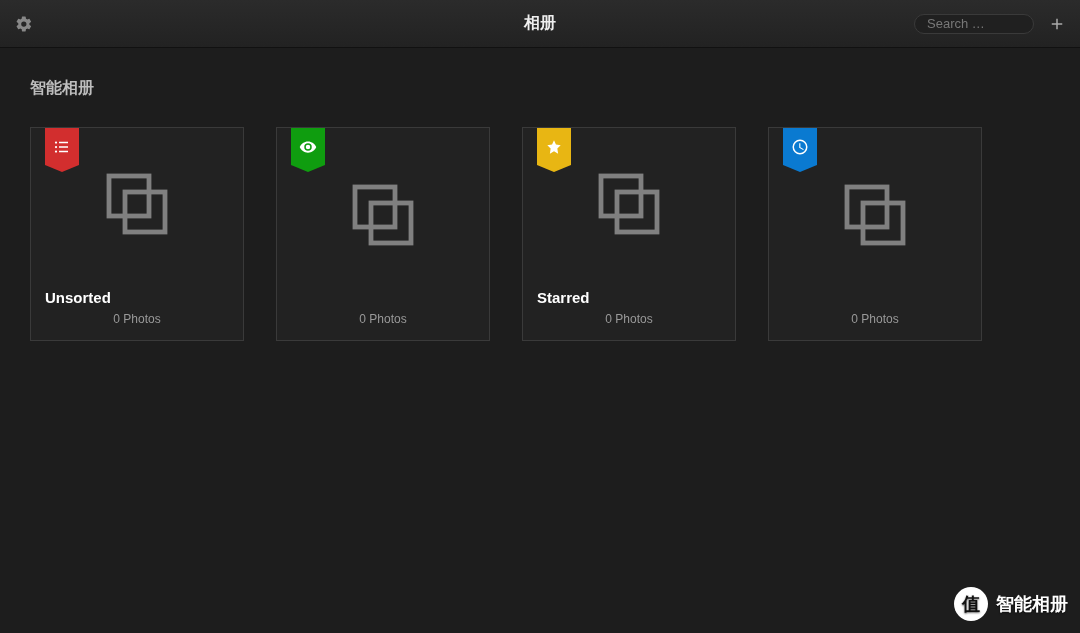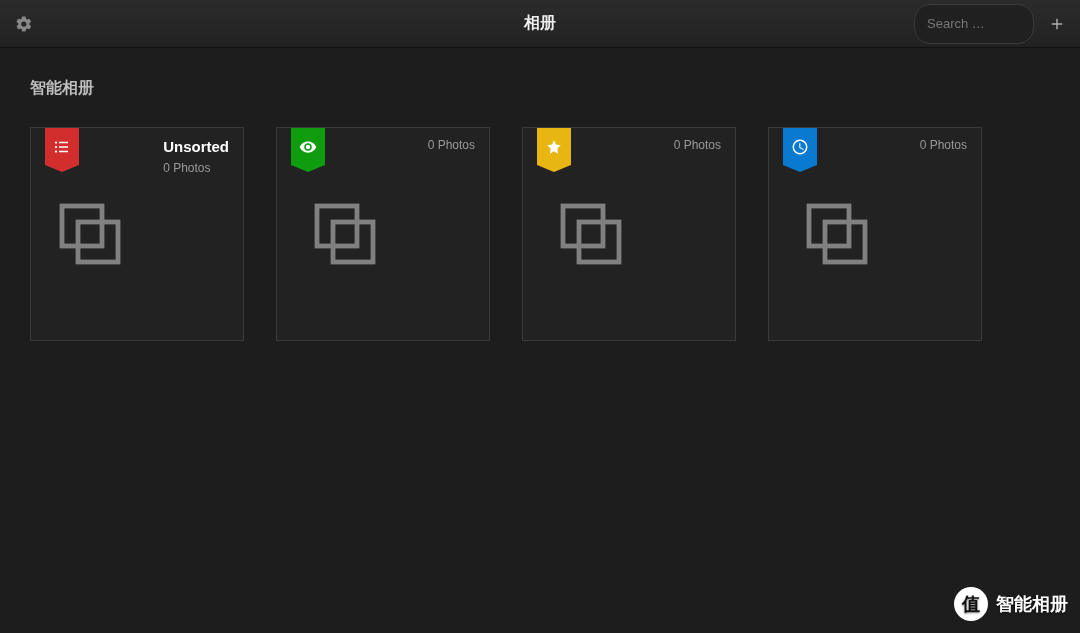--- a/index.html
+++ b/index.html
@@ -36,21 +36,21 @@
     color: #eee;
   }
   .right {
     margin-left: auto;
     display: flex;
     align-items: center;
     gap: 14px;
   }
   .search {
     width: 120px;
-    height: 40px;
+    height: 20px;
     border-radius: 16px;
     border: 1px solid #3a3a3a;
     background: #202020;
     color: #bbb;
     padding: 0 12px;
     font-size: 13px;
     outline: none;
   }
   .search::placeholder { color: #777; }
   .plus {
@@ -73,20 +73,21 @@
     padding: 18px 30px;
   }
   .album {
     width: 214px;
     height: 214px;
     background: #222;
     border: 1px solid #3a3a3a;
     position: relative;
     cursor: pointer;
     display: flex;
+    flex-direction: column;
   }
   .badge {
     position: absolute;
     top: 0;
     left: 14px;
     width: 34px;
     height: 37px;
     display: flex;
     align-items: center;
     justify-content: center;
@@ -123,20 +124,21 @@
   }
   .album-title {
     font-size: 15px;
     font-weight: 700;
     color: #fff;
     margin-bottom: 6px;
   }
   .album-count {
     font-size: 12px;
     color: #999;
+    text-align: center;
   }
   .watermark {
     position: absolute;
     bottom: 12px;
     right: 12px;
     display: flex;
     align-items: center;
     gap: 8px;
     color: #fff;
     font-size: 18px;
@@ -224,20 +226,21 @@
           <path d="M12 2l2.92 6.26L22 9.27l-5 4.87L18.18 22 12 18.56 5.82 22 7 14.14 2 9.27l7.08-1.01L12 2z"></path>
         </svg>
     </div>
     <div class="thumb">
       <svg width="80" height="80" viewBox="0 0 100 100">
           <rect x="15" y="15" width="50" height="50"></rect>
           <rect x="35" y="35" width="50" height="50"></rect>
         </svg>
     </div>
     <div class="meta">
+      <div class="album-title">Starred</div>
       <div class="album-count">0 Photos</div>
     </div>
   </div>
 
   <div class="album">
     <div class="badge badge-blue">
       <svg width="18" height="18" viewBox="0 0 24 24" fill="currentColor">
           <path d="M12 2a10 10 0 1 0 10 10A10 10 0 0 0 12 2zm0 18a8 8 0 1 1 8-8 8 8 0 0 1-8 8zm.5-13H11v6l5.25 3.15.75-1.23-4.5-2.67z"></path>
         </svg>
     </div>

